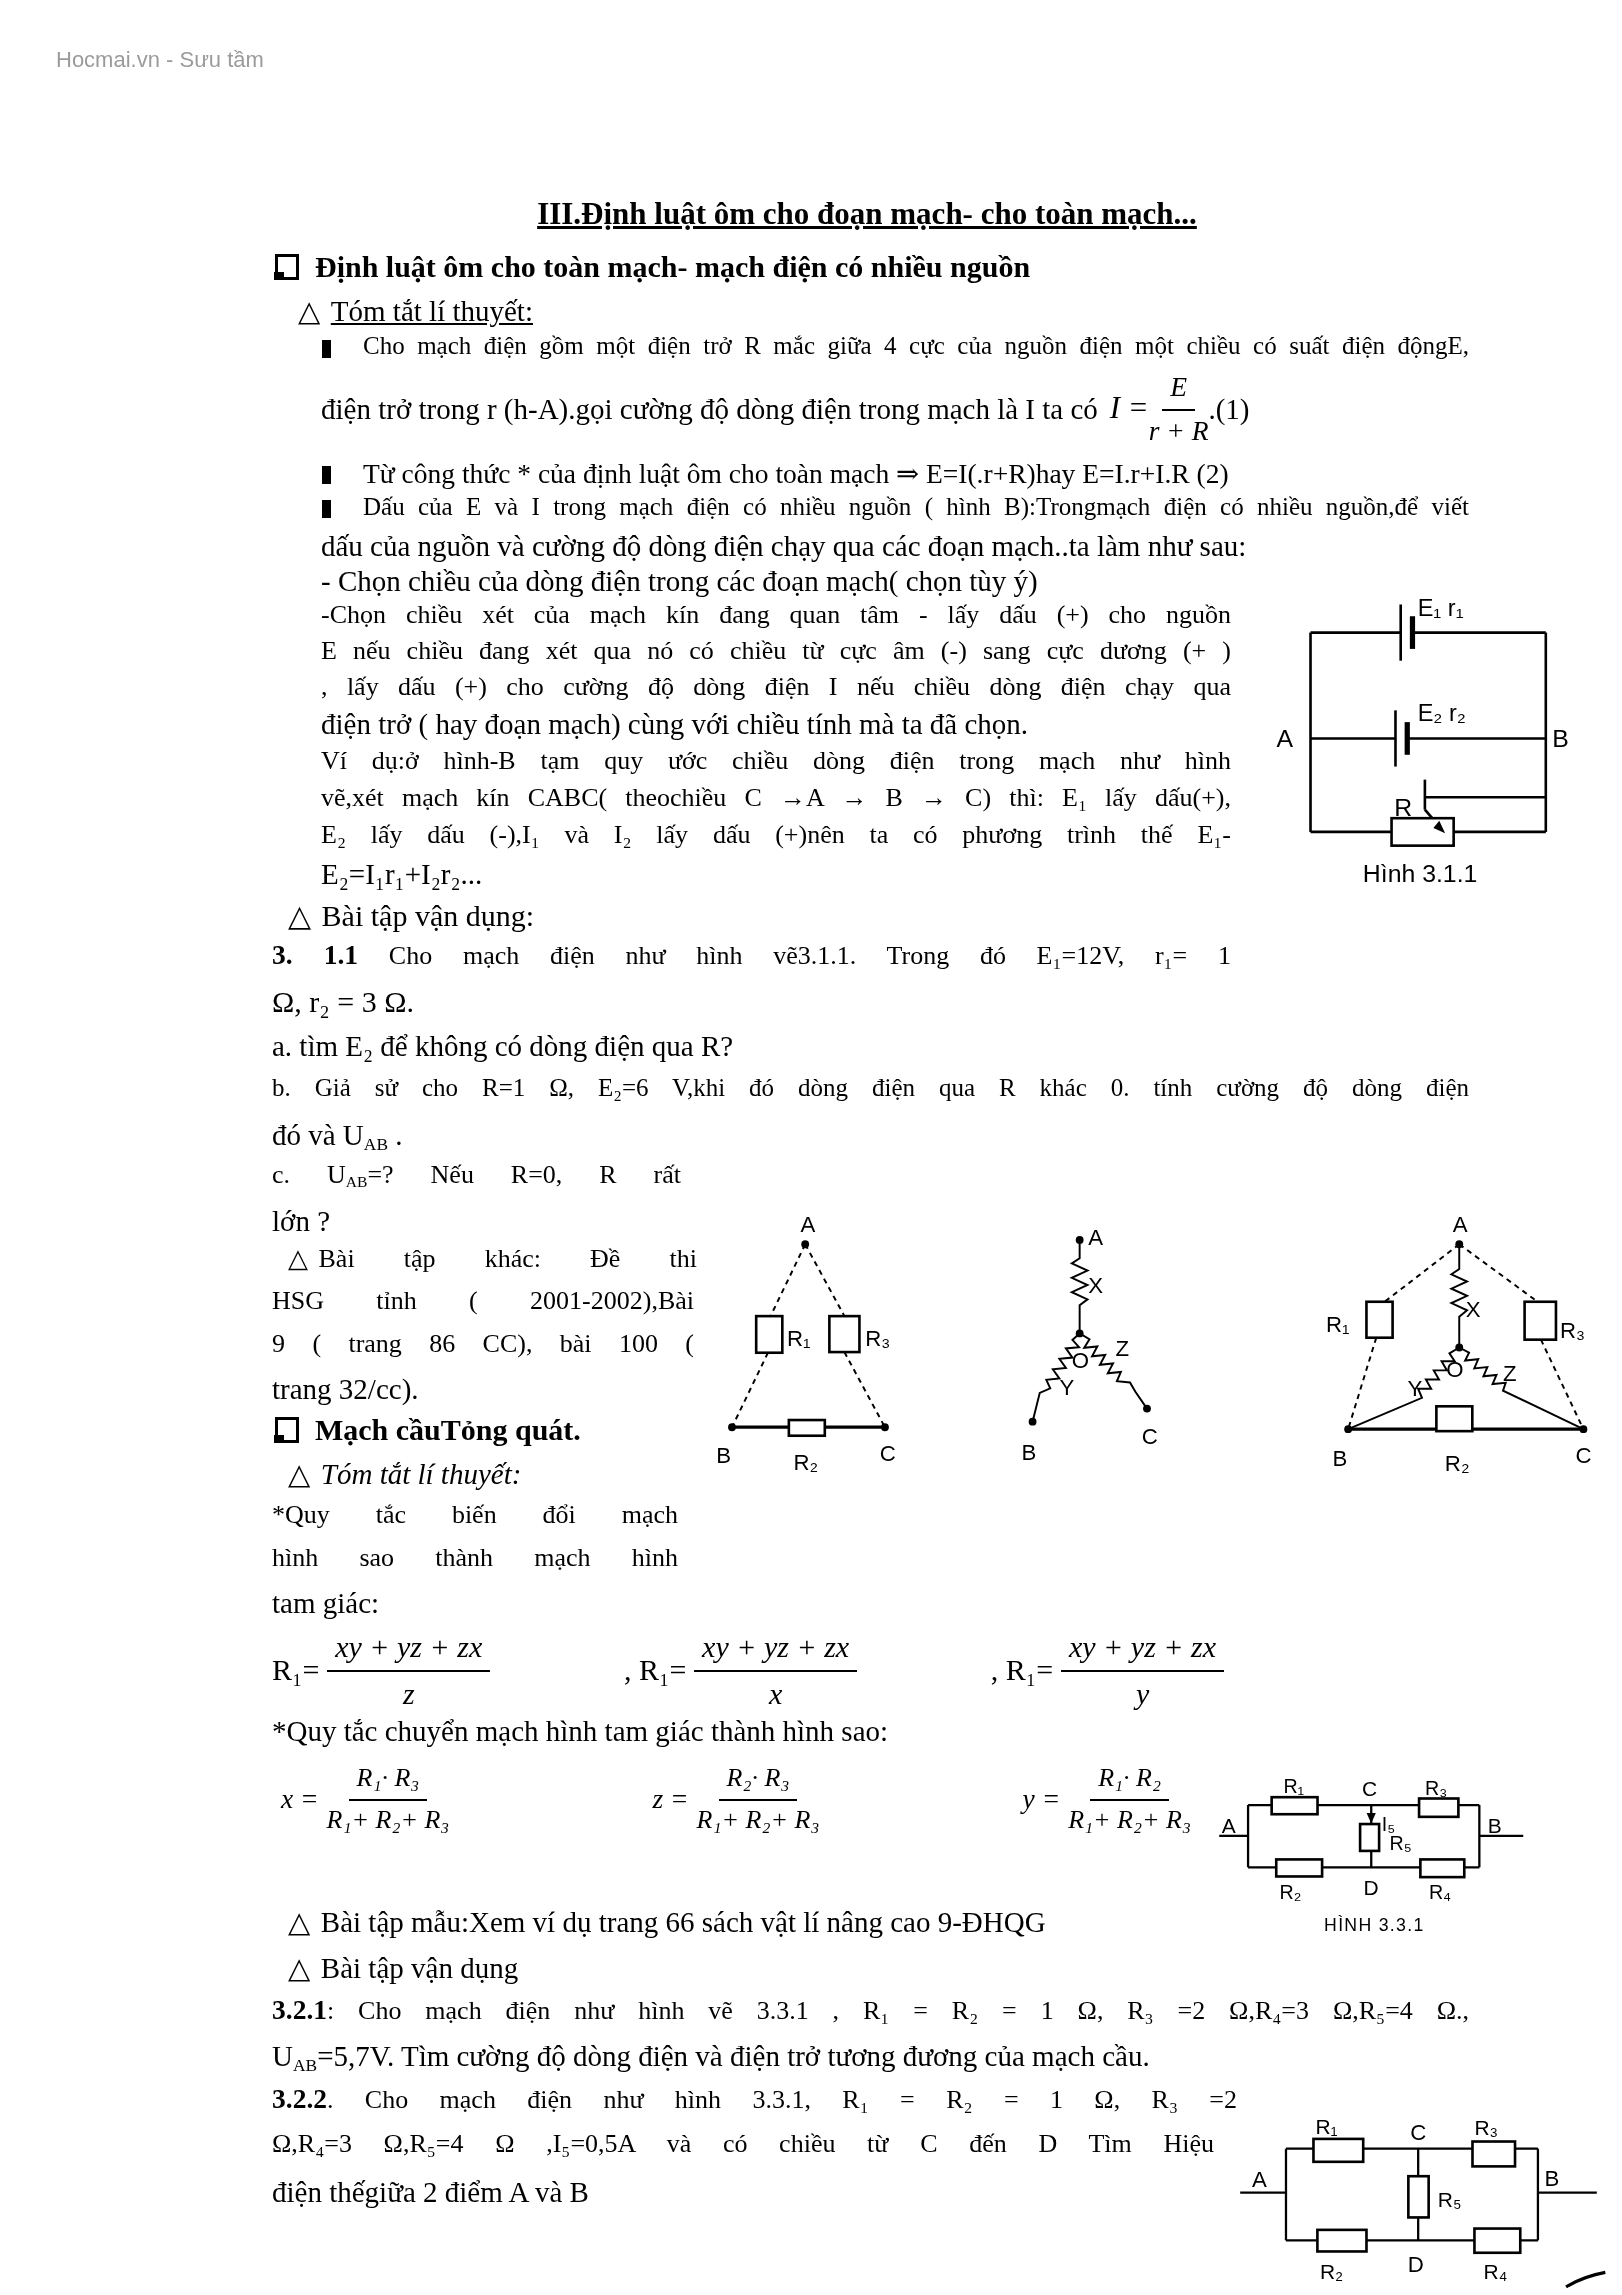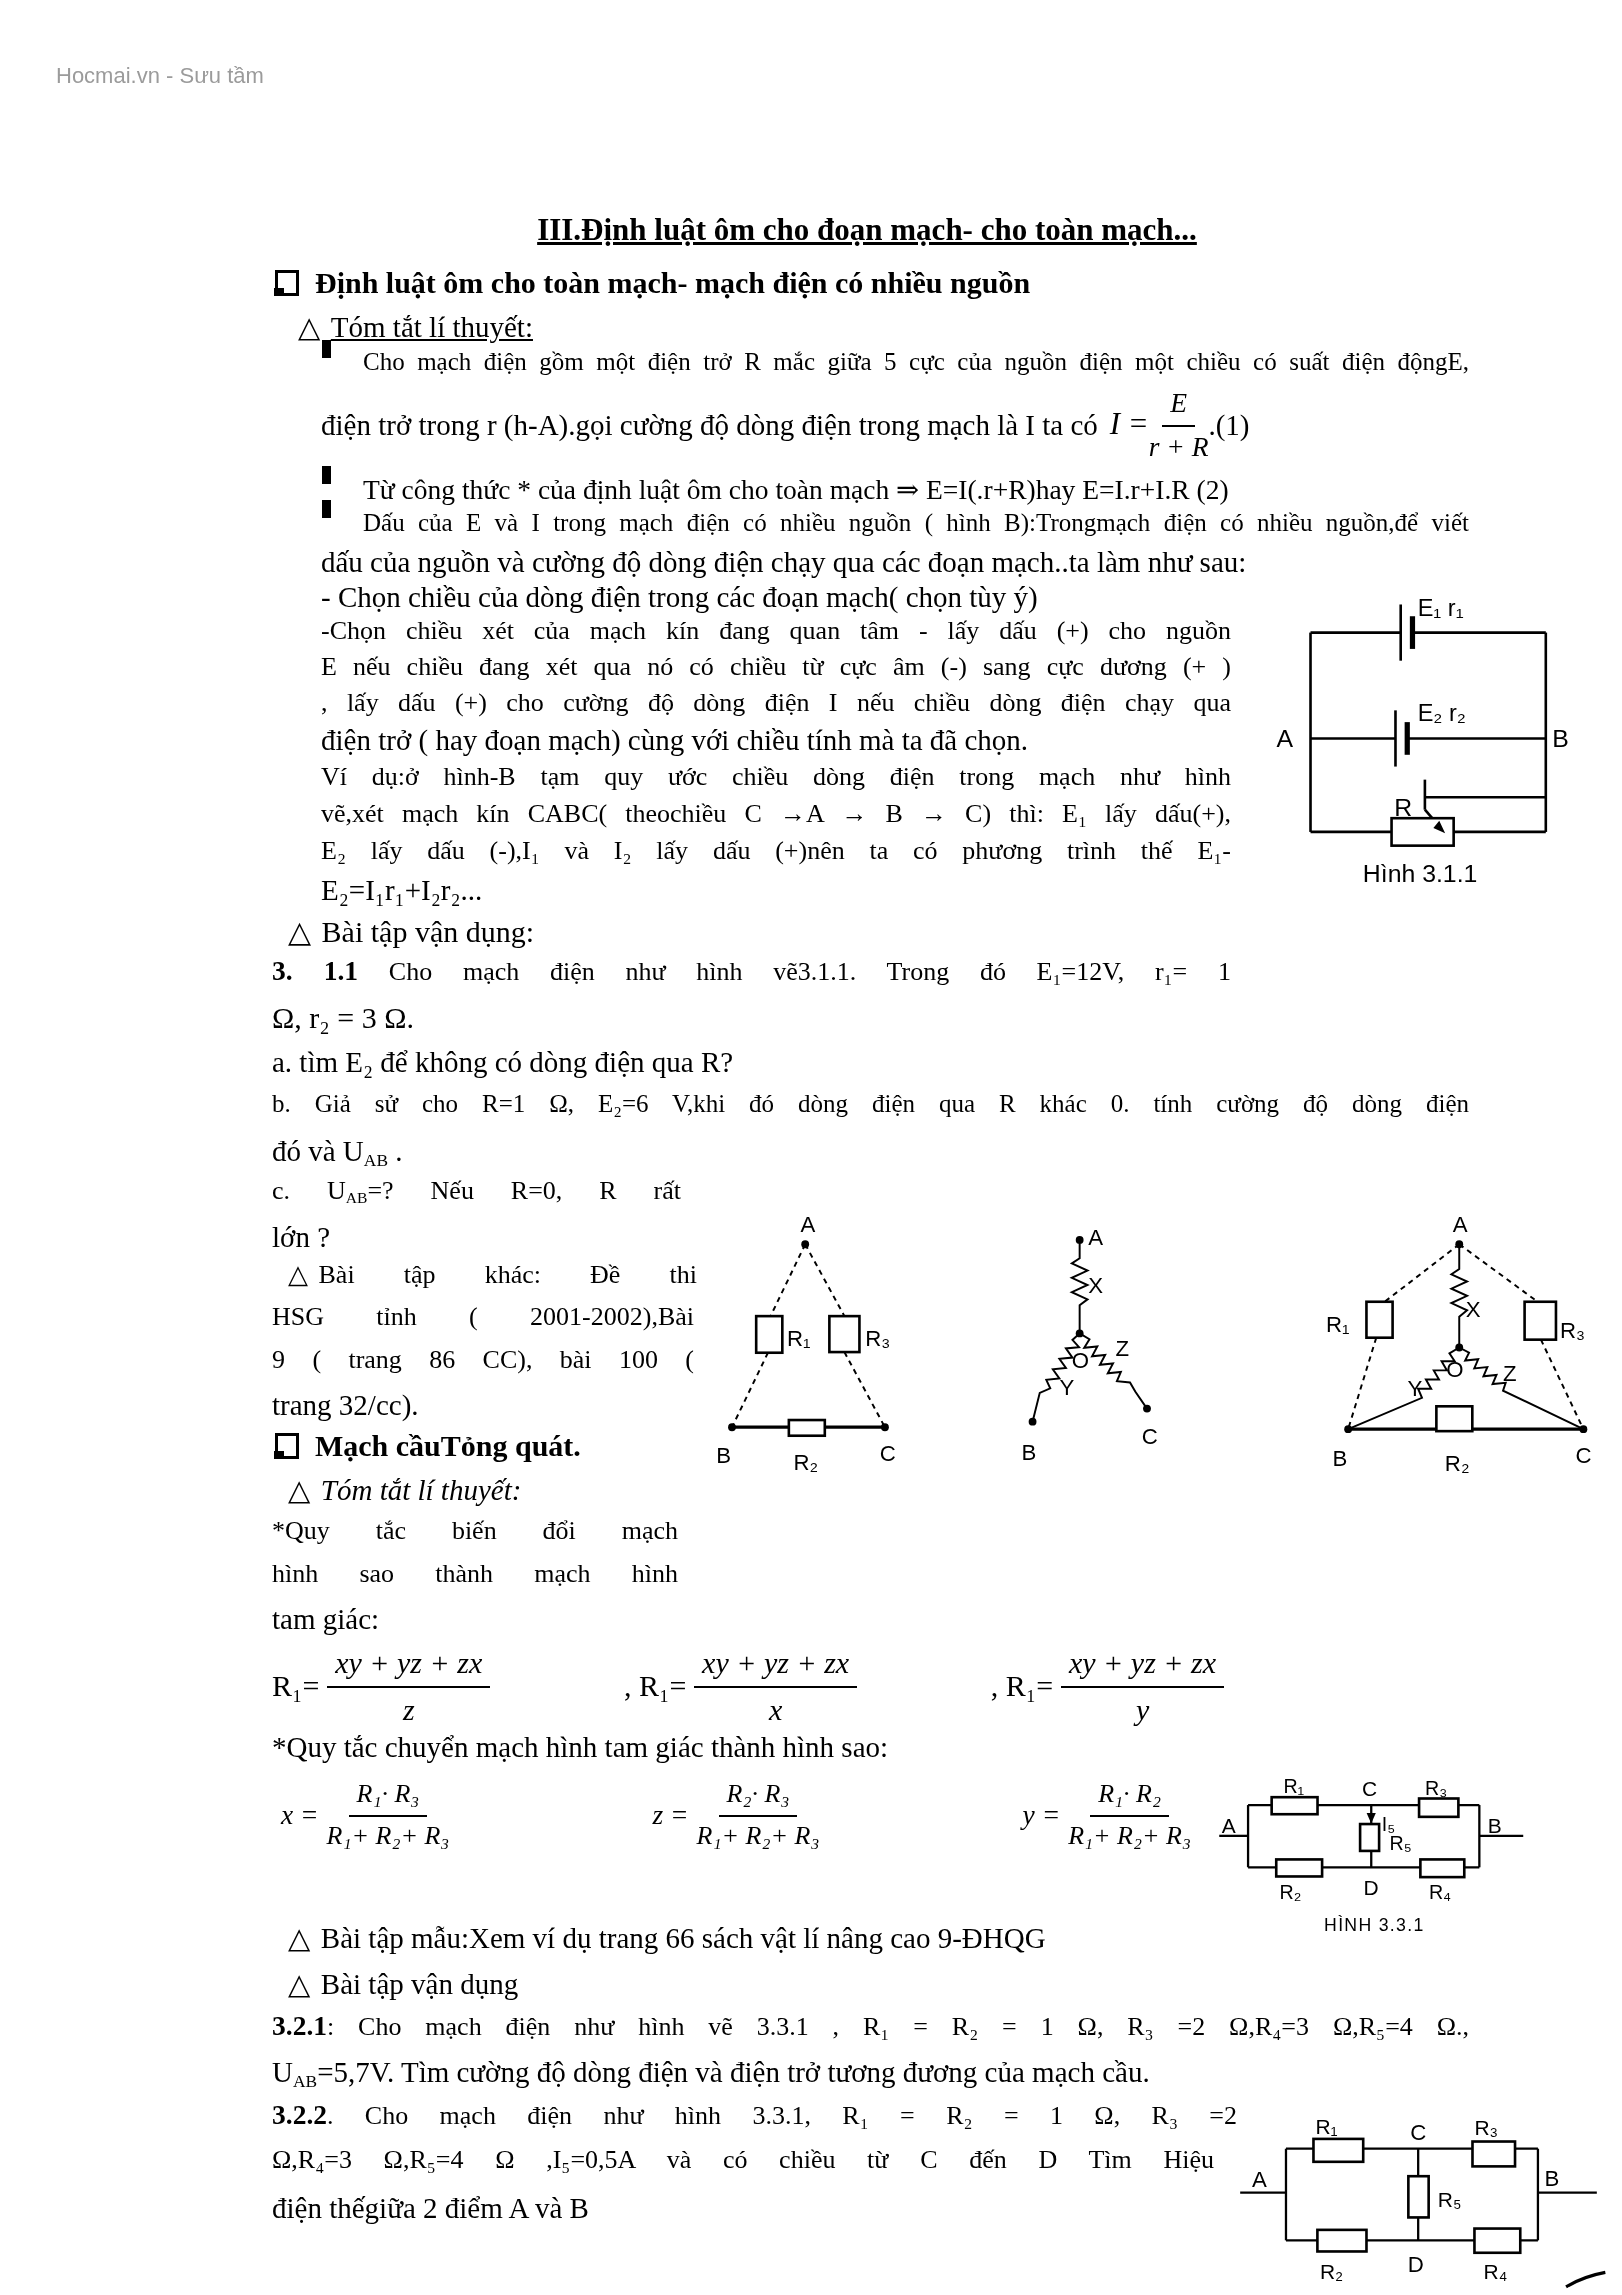--- a/index.html
+++ b/index.html
@@ -1,18 +1,18 @@
 <!DOCTYPE html>
 <html style="font-size:10.5px"><head>
 <meta charset="utf-8">
 <style>
   html,body{margin:0;padding:0;background:#fff;}
   body{width:1623px;height:2295px;position:relative;overflow:hidden;
        font-family:"Liberation Serif","DejaVu Serif",serif;color:#000;}
-  .ln{position:absolute;font-size:29px;line-height:1.18;white-space:nowrap;margin-top:16px;}
+  .ln{position:absolute;font-size:29px;line-height:1.18;white-space:nowrap;}
   .j{white-space:normal;text-align:justify;text-align-last:justify;}
   .fs34{font-size:22px}.fs38{font-size:25px}.fs40{font-size:26px}
   .fs42{font-size:27.5px}.fs46{font-size:30px}.fs48{font-size:31px}
   .b{font-weight:bold}.i{font-style:italic}.u{text-decoration:underline}
   .ctr{text-align:center;text-align-last:center;text-decoration:underline;}
   .sans{font-family:"Liberation Sans","DejaVu Sans",sans-serif;}
   .gray{color:#9b9b9b;}
   .sub{font-size:0.6em;vertical-align:-0.28em;}
   .sqb{position:absolute;width:9.2px;height:18.3px;background:#000;}
   .boxmark{display:inline-block;width:18.3px;height:19.6px;border:3.9px solid #000;
@@ -32,21 +32,21 @@
 
 <div class="ln sans gray fs34" style="left:56px;top:47px">Hocmai.vn - Sưu tầm</div>
 
 <div class="ln b fs48 ctr" style="left:327px;top:196px;width:1080px;white-space:normal">III.Định luật ôm cho đoạn mạch- cho toàn mạch...</div>
 
 <div class="ln b fs46" style="left:275px;top:249px"><span class="boxmark"></span><span>Định luật ôm cho toàn mạch- mạch điện có nhiều nguồn</span></div>
 
 <div class="ln" style="left:298px;top:294px"><span class="tri">△</span><span class="u">Tóm tắt lí thuyết:</span></div>
 
 <span class="sqb" style="left:322px;top:340px"></span>
-<div class="ln j fs38" style="left:363px;top:331px;width:1106px">Cho mạch điện gồm một điện trở R mắc giữa 5 cực của nguồn điện một chiều có suất điện độngE,</div>
+<div class="ln j fs38" style="left:363px;top:331px;width:1106px">Cho mạch điện gồm một điện trở R mắc giữa 4 cực của nguồn điện một chiều có suất điện độngE,</div>
 
 <div class="ln frow" style="left:321px;top:370px">
   <span>điện trở trong r (h-A).gọi cường độ dòng điện trong mạch là I ta có</span>
   <span class="i fs48" style="margin-left:11.8px">I =</span>
   <span class="frac i fs42">
       <span class="num">E</span>
       <span class="den">r + R</span>
     </span>
   <span>.(1)</span>
 </div>

